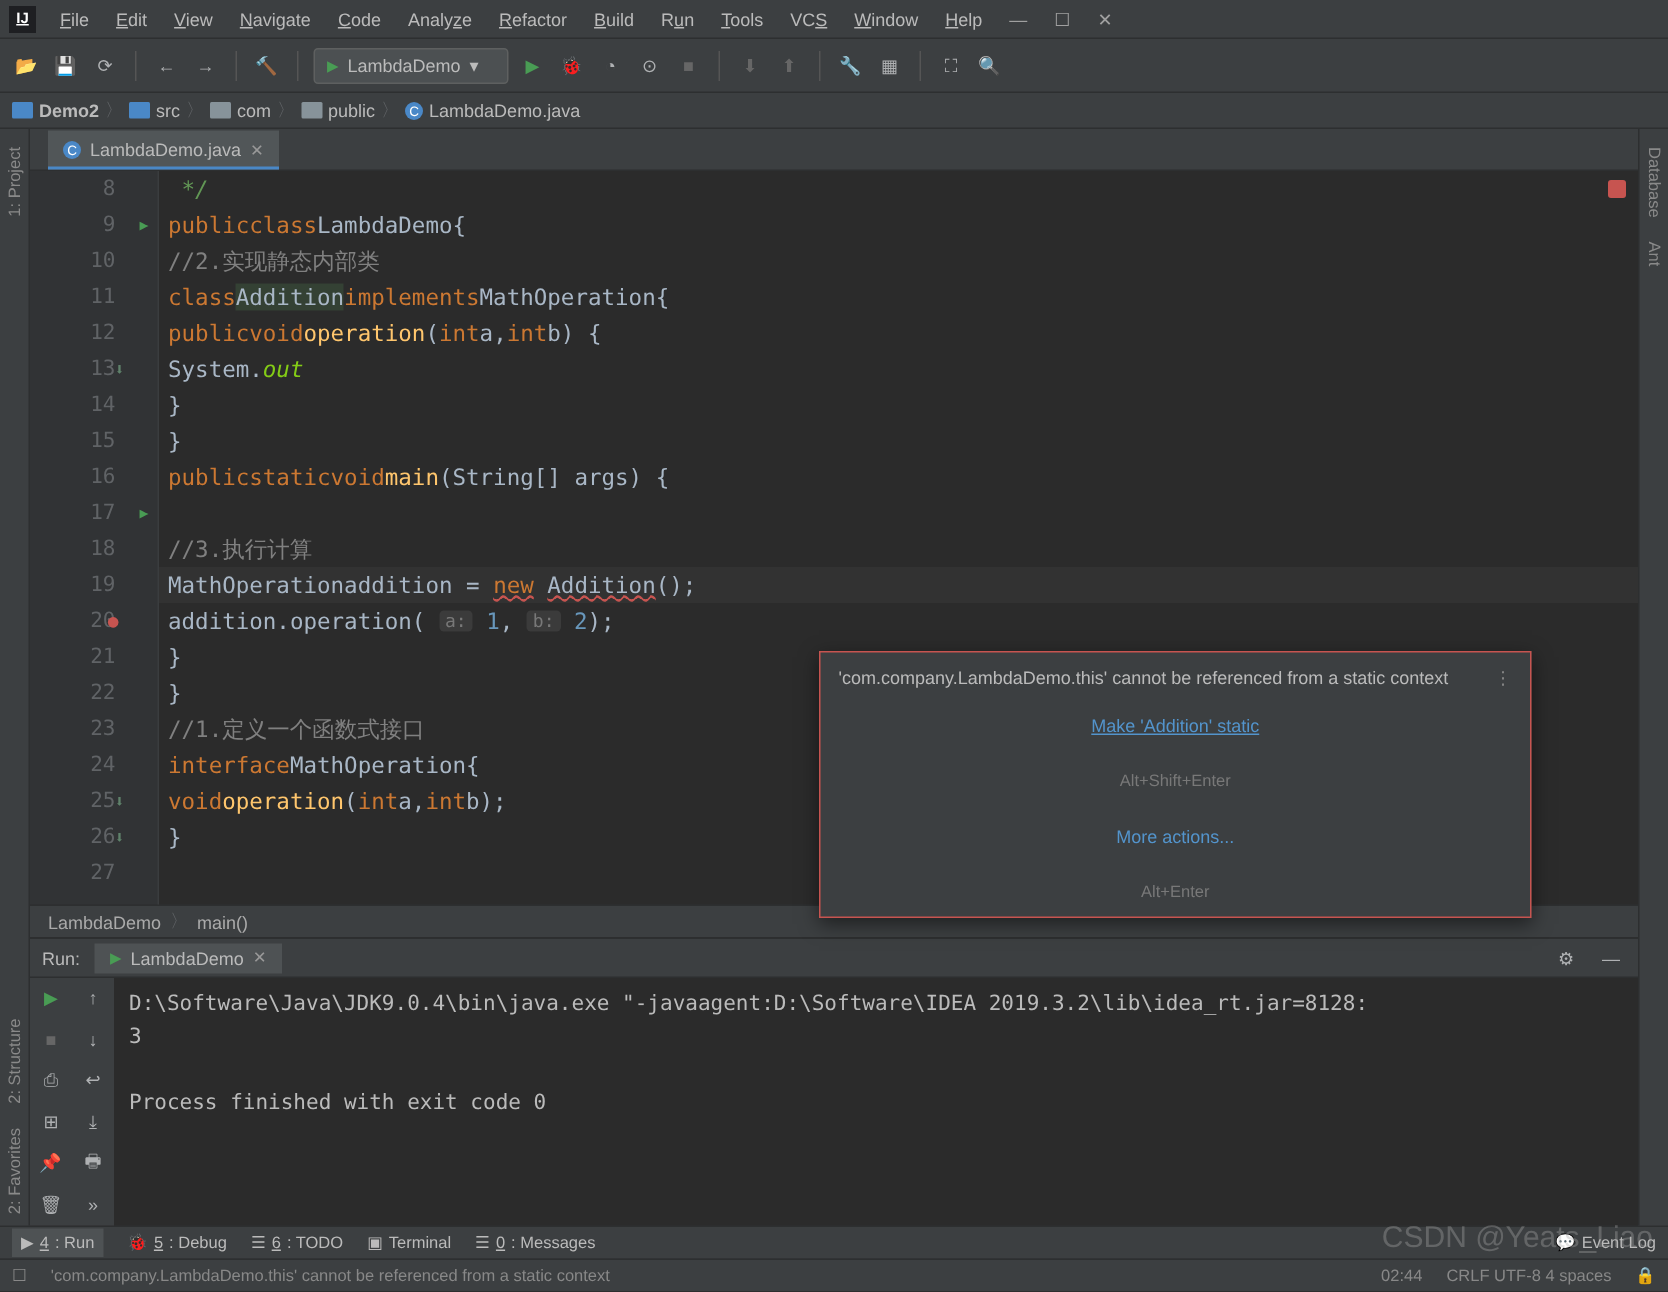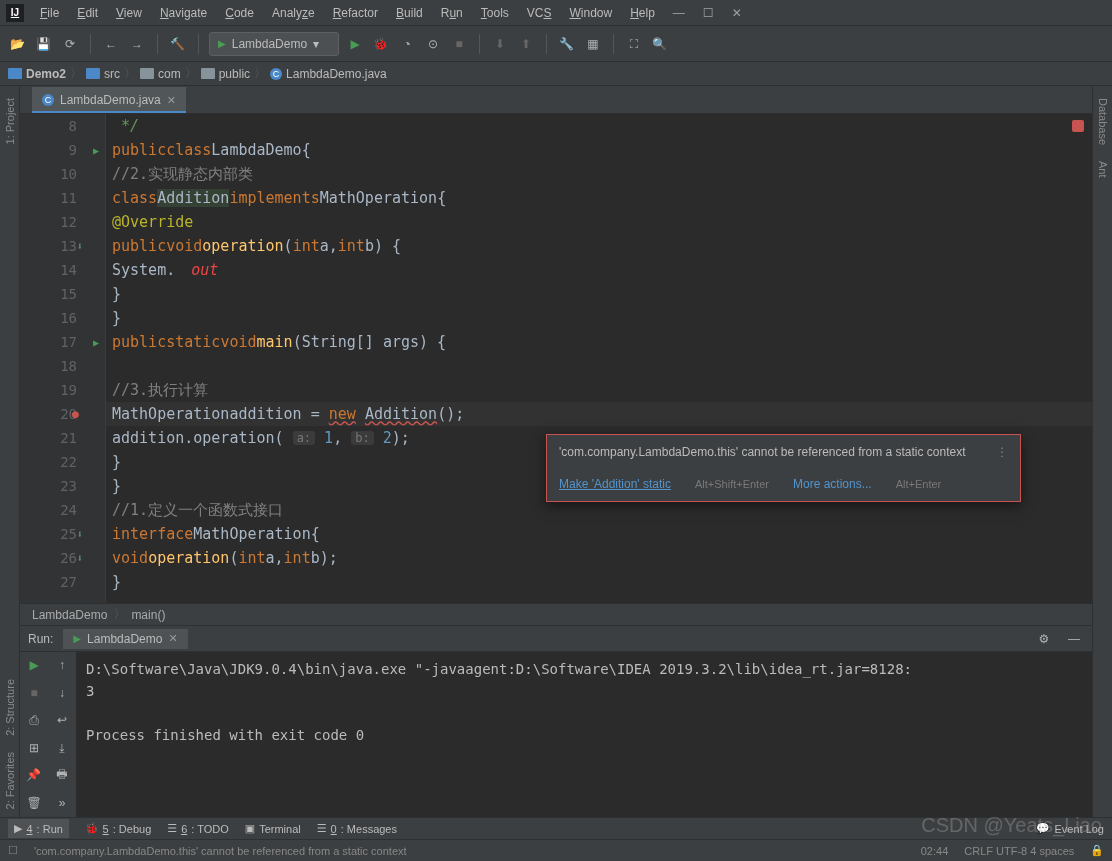--- a/index.html
+++ b/index.html
@@ -116,38 +116,38 @@
 .code-pane { flex: 1; font-family: "Consolas", monospace; font-size: 15px; overflow: hidden; position: relative;}
 .code-line { height: 24px; display: flex; align-items: center; white-space: pre; padding-left: 6px;}
 .code-line.hl { background: #323232; }
 .kw { color: #cc7832; }
 .cname { color: #a9b7c6; }
 .ann { color: #bbb529; }
 .cmt { color: #808080; text-align: right; }
 .cmt-end { color: #629755; font-style: italic;}
 .num { color: #6897bb; }
 .fn { color: #ffc66d; }
-.field-it { color: #ef4444; font-style: italic; margin-left: 16px;}
+.field-it { color: #84cc16; font-style: italic;}
 .err-underline { text-decoration: wavy underline #c75450; }
 .param-hint { background: #3b3b3b; color: #787878; padding: 0 4px; border-radius: 3px; font-size: 12px; }
 
 .err-marker { position: absolute; top: 6px; right: 8px; width: 12px; height: 12px; background: #c75450; border-radius: 2px;}
 
 .intention-popup {
   position: absolute;
   left: 526px; top: 320px;
   width: 475px;
   background: #3c3f41;
   border: 1px solid #c75450;
   box-shadow: 0 4px 12px rgba(0,0,0,0.5);
   z-index: 100;
 }
 .intention-popup .err-row { padding: 10px 12px; color: #bbbbbb; font-size: 12px; display:flex; justify-content:space-between;}
 .intention-popup .err-row .dots { color: #888; }
-.intention-popup .act-row { padding: 8px 12px 10px; display: flex; align-items: center; gap: 24px; font-size: 12px;}
+.intention-popup .act-row { padding: 8px 12px 10px; display: flex; align-items: center; gap: 24px; font-size: 12px; flex-direction: column;}
 .intention-popup .link { color: #5394cc; text-decoration: underline; cursor: default;}
 .intention-popup .shortcut { color: #787878; font-size: 11px;}
 
 .nav-trail { height: 22px; background: #3c3f41; border-top: 1px solid #2d2f30; display: flex; align-items: center; padding: 0 12px; gap: 6px; color: #aaaaaa; font-size: 12px;}
 .nav-trail .sep { color: #606366; }
 
 .run-panel {
   height: 192px;
   background: #2b2b2b;
   border-top: 1px solid #2d2f30;
@@ -310,21 +310,20 @@
           <div class="gutter-row">24</div>
           <div class="gutter-row">25<span class="gicon impl" style="right: 22px;">⬇</span></div>
           <div class="gutter-row">26<span class="gicon impl" style="right: 22px;">⬇</span></div>
           <div class="gutter-row">27</div>
         </div>
       <div class="code-pane">
         <div class="code-line"><span class="cmt-end"> */</span></div>
         <div class="code-line"><span class="kw">public</span> <span class="kw">class</span> <span class="cname">LambdaDemo</span> <span>{</span></div>
         <div class="code-line">    <span class="cmt">//2.实现静态内部类</span></div>
         <div class="code-line">    <span class="kw">class</span> <span class="cname" style="background:#344134">Addition</span> <span class="kw">implements</span> <span class="cname">MathOperation</span><span>{</span></div>
-        <div class="code-line">        <span class="ann">@Override</span></div>
         <div class="code-line">        <span class="kw">public</span> <span class="kw">void</span> <span class="fn">operation</span><span>(</span><span class="kw">int</span> <span>a</span><span>,</span> <span class="kw">int</span> <span>b</span><span>) {</span></div>
         <div class="code-line">            <span>System.</span><span class="field-it">out</span><span></span></div>
         <div class="code-line">        <span>}</span></div>
         <div class="code-line">    <span>}</span></div>
         <div class="code-line">    <span class="kw">public</span> <span class="kw">static</span> <span class="kw">void</span> <span class="fn">main</span><span>(String[] args) {</span></div>
         <div class="code-line"></div>
         <div class="code-line">    <span class="cmt">//3.执行计算</span></div>
         <div class="code-line hl">        <span>MathOperation</span> <span>addition</span><span> = </span><span class="kw err-underline">new</span><span> </span><span class="err-underline">Addition</span><span>();</span></div>
         <div class="code-line">        <span>addition.</span><span>operation</span><span>( </span><span class="param-hint">a:</span><span class="num"> 1</span><span>, </span><span class="param-hint">b:</span><span class="num"> 2</span><span>);</span></div>
         <div class="code-line">    <span>}</span></div>

